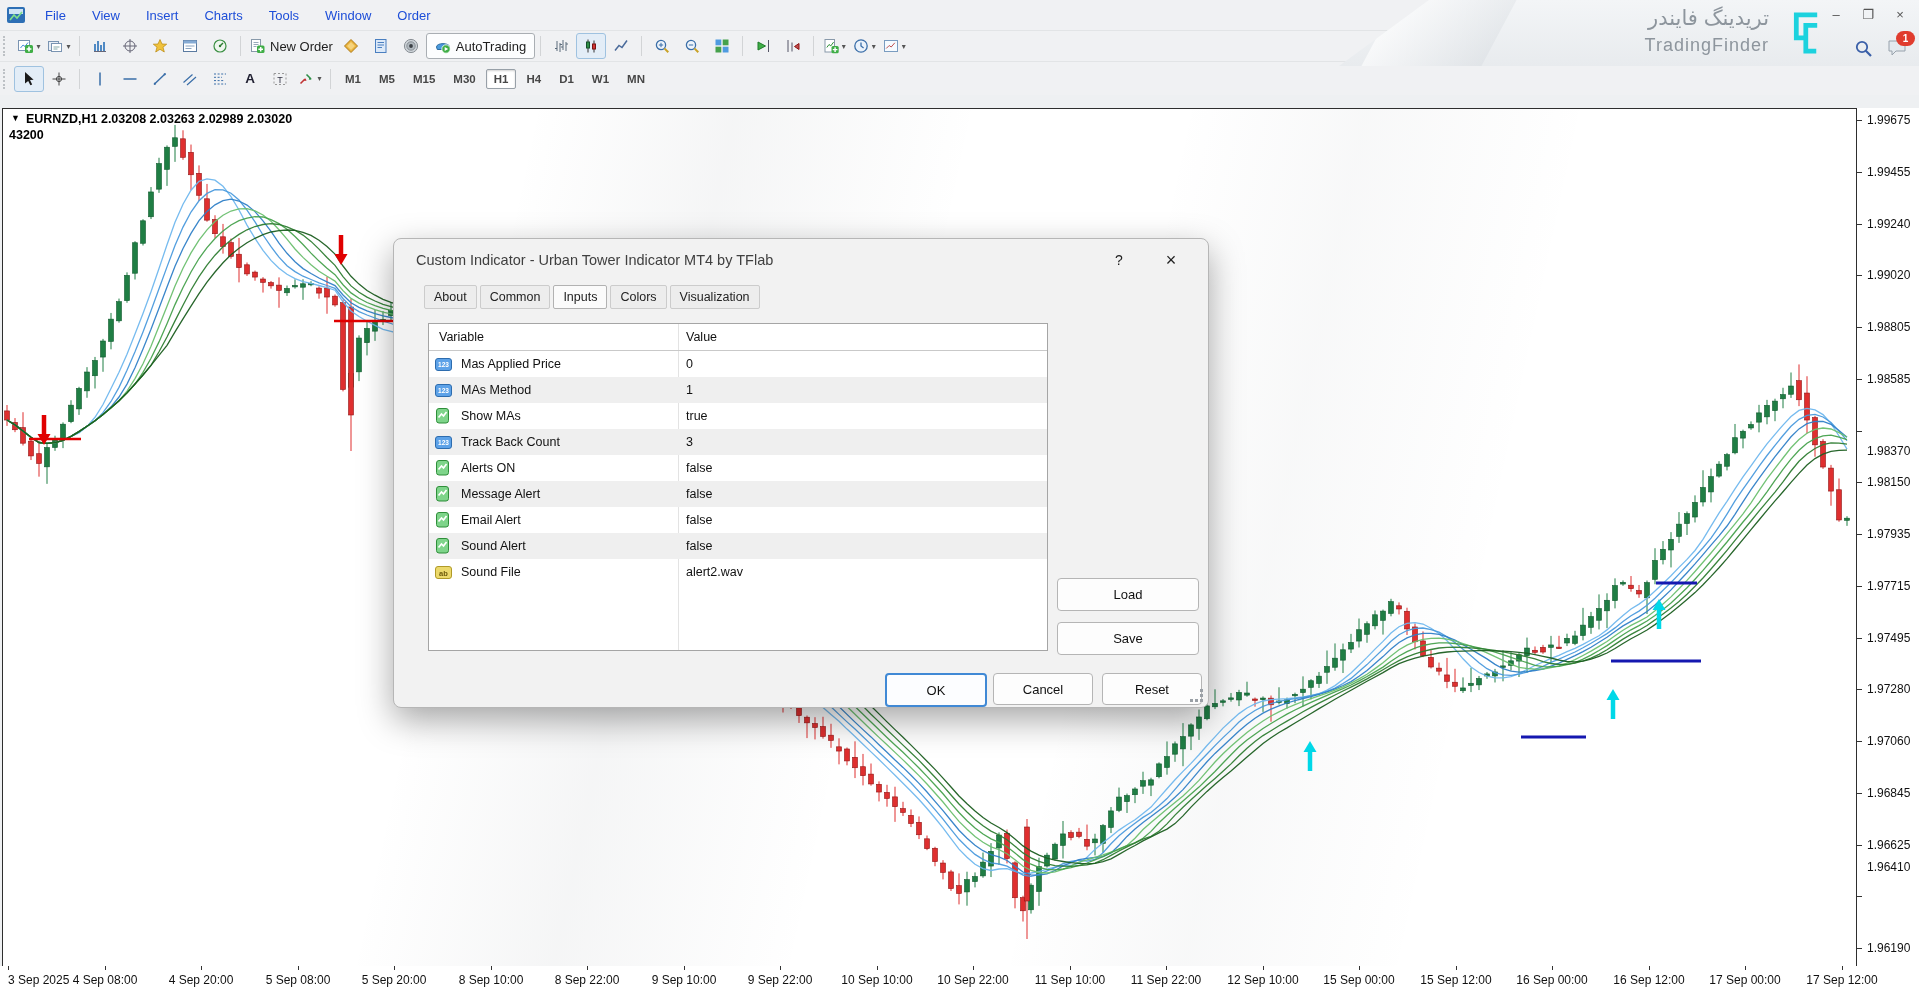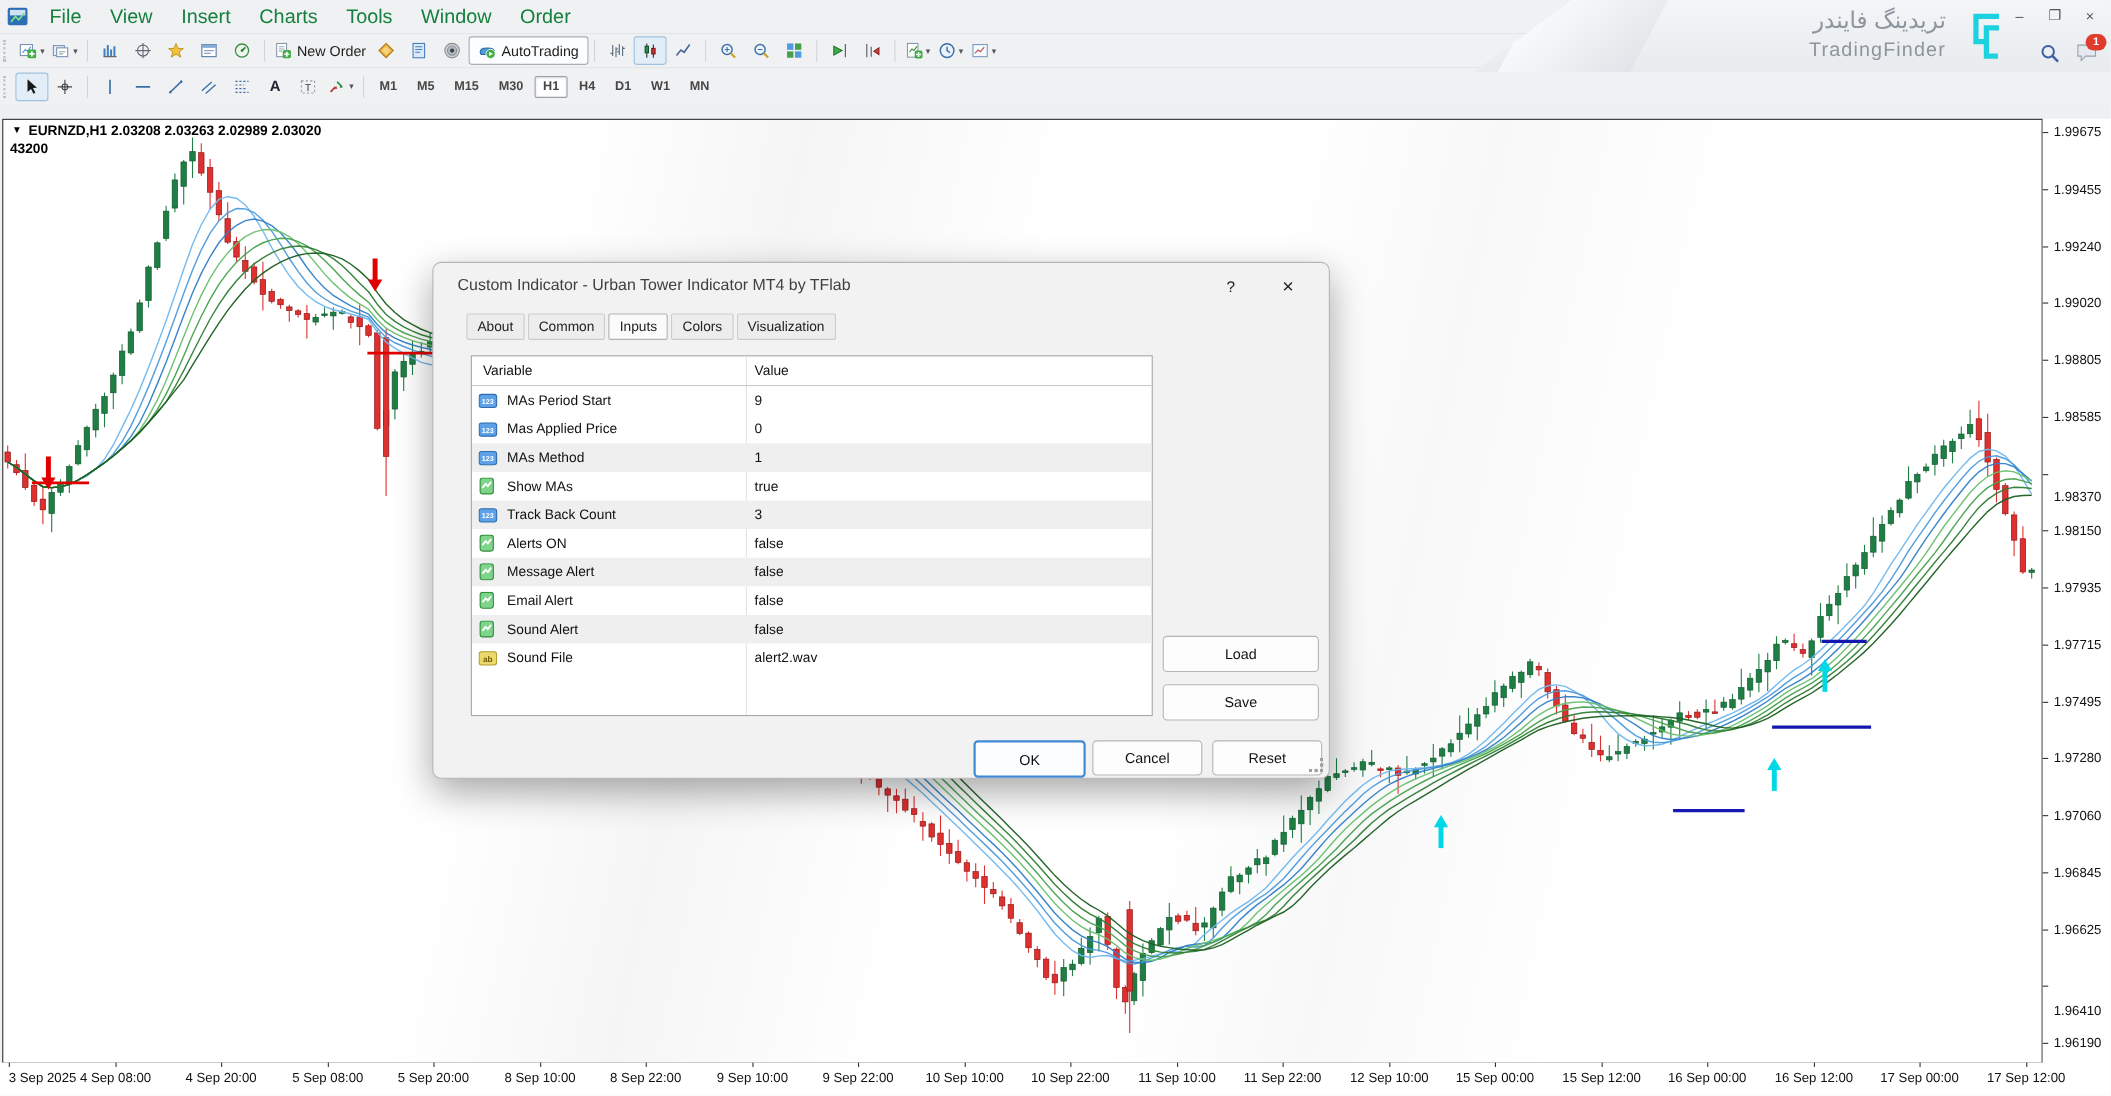--- a/index.html
+++ b/index.html
@@ -1,20 +1,20 @@
 <!DOCTYPE html>
 <html><head>
 <meta charset="utf-8">
 <style>
   html,body{margin:0;padding:0;}
   .app{position:relative;width:1919px;height:996px;background:#eef0f2;overflow:hidden;
        font-family:"Liberation Sans","DejaVu Sans",sans-serif;color:#222;}
   
   .menubar{position:absolute;left:0;top:0;width:100%;height:30px;background:#f0f1f3;
-           display:flex;align-items:center;font-size:18px;color:#15803d;z-index:4;}
+           display:flex;align-items:center;font-size:13px;color:#1d4ed8;z-index:4;}
   .appicon{margin:0 6px 0 6px;display:flex;}
   .menu-item{padding:4px 13px;cursor:default;}
   .toolbar{position:absolute;left:0;width:100%;height:30px;background:#f0f1f3;display:flex;
            align-items:center;border-top:1px solid #e2e4e6;z-index:3;}
   #toolbar-main{top:30px;}
   #toolbar-draw{top:61px;height:33px;}
   .handle{width:3px;height:20px;border-left:2px dotted #bdc1c5;margin:0 6px 0 3px;}
   .tsep{width:1px;height:20px;background:#d2d4d6;margin:0 5px;}
   .tbtn{height:24px;min-width:24px;display:flex;align-items:center;justify-content:center;
         border:1px solid transparent;border-radius:3px;padding:0 2px;cursor:default;}
@@ -908,21 +908,21 @@
       <div class="plabel" style="top: 522.5px;">1.97495</div>
       <div class="ptick" style="top: 581.25px;"></div>
       <div class="plabel" style="top: 574.25px;">1.97280</div>
       <div class="ptick" style="top: 633px;"></div>
       <div class="plabel" style="top: 626px;">1.97060</div>
       <div class="ptick" style="top: 684.75px;"></div>
       <div class="plabel" style="top: 677.75px;">1.96845</div>
       <div class="ptick" style="top: 736.5px;"></div>
       <div class="plabel" style="top: 729.5px;">1.96625</div>
       <div class="ptick" style="top: 788.25px;"></div>
-      <div class="plabel" style="top: 804px;">1.96410</div>
+      <div class="plabel" style="top: 752px;">1.96410</div>
       <div class="ptick" style="top: 840px;"></div>
       <div class="plabel" style="top: 833px;">1.96190</div>
     </div>
 
   <div class="taxis" id="time-axis">
       <div class="ttick" style="left: 8px;"></div>
       <div class="tlabel first" style="left: 8px;">3 Sep 2025</div>
       <div class="ttick" style="left: 105px;"></div>
       <div class="tlabel" style="left: 105px;">4 Sep 08:00</div>
       <div class="ttick" style="left: 201px;"></div>
@@ -974,30 +974,20 @@
         <div class="tab">Colors</div>
         <div class="tab">Visualization</div>
       </div>
     <div class="ptable">
       <div class="col-div"></div>
       <div class="phead">
         <span class="h1">Variable</span>
         <span class="h2">Value</span>
       </div>
       <div id="dlg-rows">
-          <div class="prow">
-            <span class="ic">
-              <svg width="18" height="15" viewBox="0 0 18 15">
-                <rect x="0.5" y="1.5" width="16" height="12" rx="2.5" fill="#5da2e8" stroke="#2d6cae"></rect>
-                <text x="8.5" y="10.3" text-anchor="middle" font-size="6.5" font-weight="bold" fill="#fff" font-family="Liberation Sans,DejaVu Sans,sans-serif">123</text>
-              </svg>
-            </span>
-            <span class="lab">MAs Period Start</span>
-            <span class="val">9</span>
-          </div>
           <div class="prow">
             <span class="ic">
               <svg width="18" height="15" viewBox="0 0 18 15">
                 <rect x="0.5" y="1.5" width="16" height="12" rx="2.5" fill="#5da2e8" stroke="#2d6cae"></rect>
                 <text x="8.5" y="10.3" text-anchor="middle" font-size="6.5" font-weight="bold" fill="#fff" font-family="Liberation Sans,DejaVu Sans,sans-serif">123</text>
               </svg>
             </span>
             <span class="lab">Mas Applied Price</span>
             <span class="val">0</span>
           </div>

